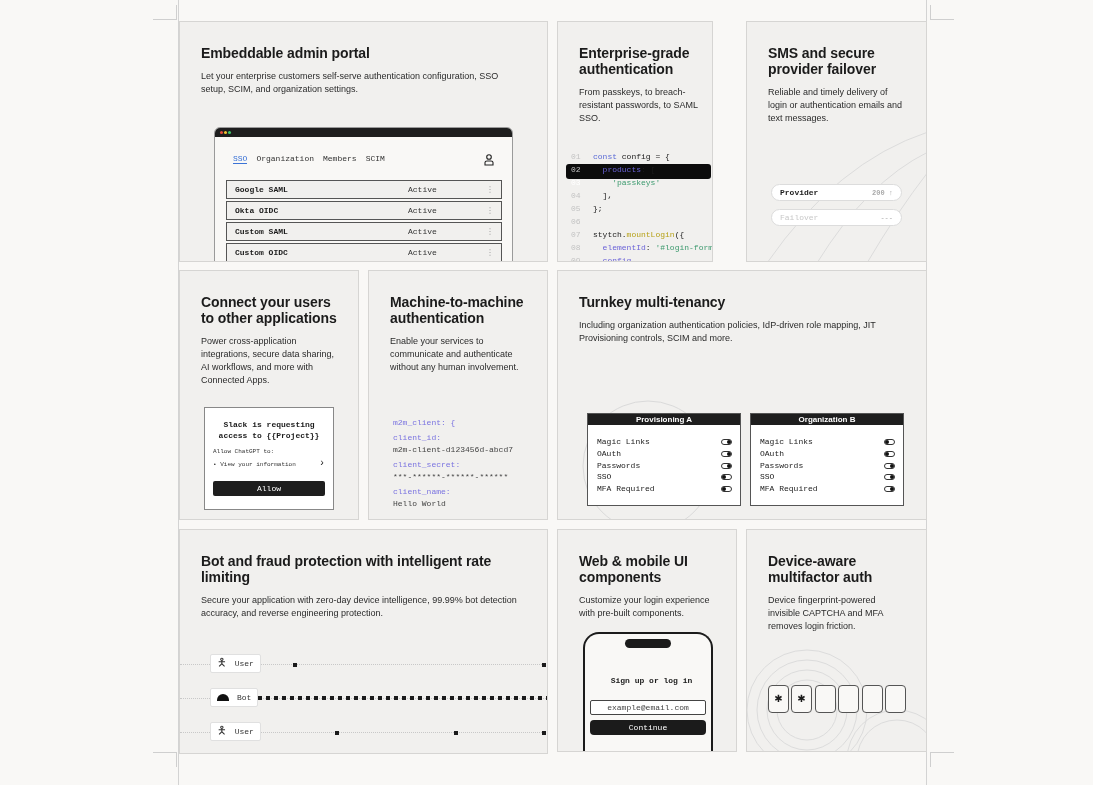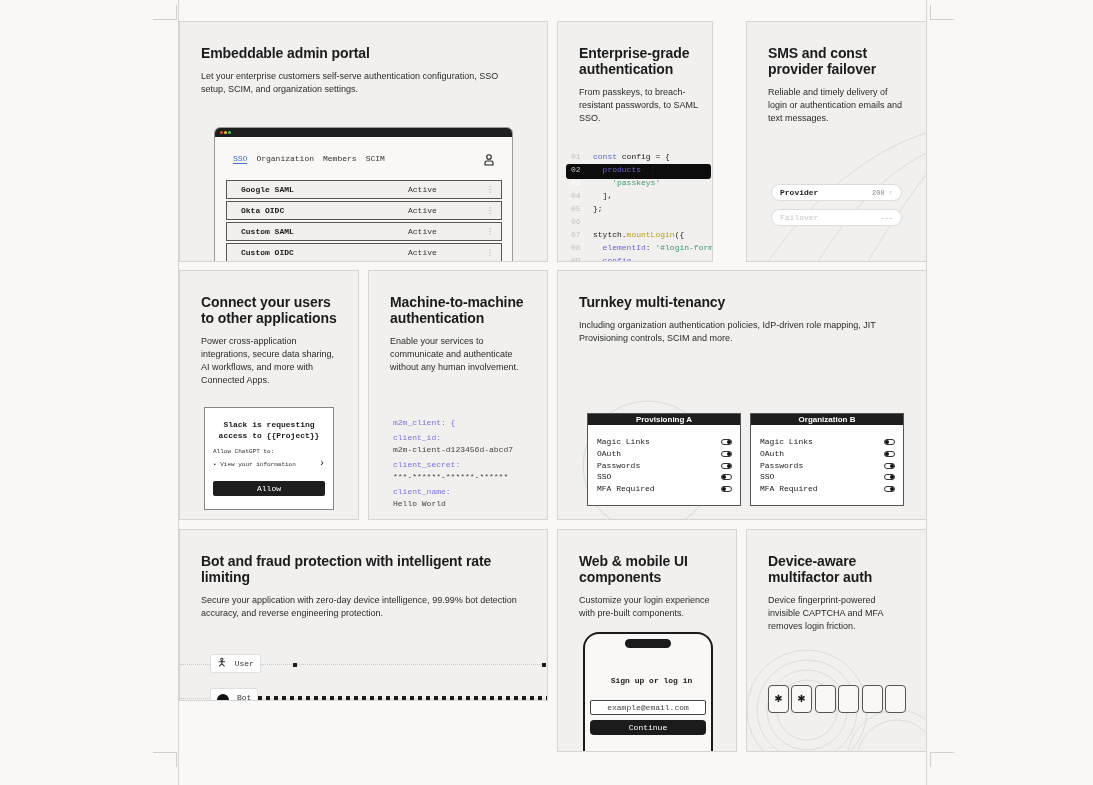--- a/index.html
+++ b/index.html
@@ -10,21 +10,21 @@
   .card h2 { position: absolute; left: 21px; font-size: 14px; font-weight: 700; line-height: 16px; letter-spacing: -0.1px; color: #1b1b1b; }
   .card p.desc { position: absolute; left: 21px; font-size: 9px; line-height: 13px; color: #2b2b2b; }
   .mono { font-family: "Liberation Mono", monospace; }
   
   .browser { position: absolute; left: 34px; top: 105px; width: 299px; height: 160px; background: #f9f8f6; border: 1px solid #9a9a9a; border-radius: 6px 6px 0 0; overflow: hidden; }
   .browser .bar { height: 9px; background: #1e1e1e; position: relative; }
   .browser .dot { position: absolute; top: 3px; width: 3px; height: 3px; border-radius: 50%; }
   .tabs { position: absolute; left: 18px; top: 26px; display: flex; gap: 9px; font-size: 8px; color: #333; }
   .tabs span.active { color: #3b73d6; border-bottom: 1px solid #3b73d6; }
   .user-icon { position: absolute; right: 18px; top: 26px; width: 10px; height: 12px; }
-  .sso-row { position: absolute; left: 11px; width: 276px; height: 19px; background: #f1f0ee; border: 1px solid #555; font-size: 8px; font-weight: 700; display: flex; align-items: center; padding-left: 14px; }
+  .sso-row { position: absolute; left: 11px; width: 276px; height: 19px; background: #f1f0ee; border: 1px solid #555; font-size: 8px; font-weight: 700; display: flex; align-items: center; padding-left: 8px; }
   .sso-row .status { position: absolute; left: 181px; font-weight: 400; color: #333; }
   .sso-row .kebab { position: absolute; right: 7px; color: #999; font-weight: 400; }
   
   .code { position: absolute; left: 13px; font-size: 8px; line-height: 13px; white-space: pre; }
   .ln { color: #c3c3c3; display: inline-block; width: 22px; }
   .kw { color: #5b6bd6; }
   .fn { color: #b7a21a; }
   .prop { color: #6b63d8; }
   .str { color: #3c9a6e; }
   .hl { position: absolute; left: 8px; top: 142px; width: 145px; height: 15px; background: #0c0c0c; border-radius: 3px; }
@@ -133,21 +133,21 @@
 <span class="ln">09</span>  <span class="prop">config</span>,
 });</div>
   </div>
 
   <div class="card" style="left:746px;top:21px;width:181px;height:241px;">
     <svg style="position:absolute;left:0;top:0" width="181" height="241">
         <path d="M20 241 Q90 140 181 110" fill="none" stroke="#dcdcdc"></path>
         <path d="M70 241 Q120 160 181 130" fill="none" stroke="#dcdcdc"></path>
         <path d="M120 241 Q150 190 181 150" fill="none" stroke="#dcdcdc"></path>
       </svg>
-    <h2 style="top:23px;"><span>SMS and const</span><br><span>provider failover</span></h2>
+    <h2 style="top:23px;"><span>SMS and secure</span><br><span>provider failover</span></h2>
     <p class="desc" style="top:64px;width:135px;">Reliable and timely delivery of login or authentication emails and text messages.</p>
     <div class="pill mono" style="top:162px;font-weight:700;">
         <span>Provider</span>
         <span class="meta">200 ↑</span>
       </div>
     <div class="pill mono" style="top:187px;color:#c8c8c8;">
         <span>Failover</span>
         <span class="meta">---</span>
       </div>
   </div>
@@ -195,21 +195,21 @@
     <div class="org mono" style="left:192px;">
       <div class="head" style="font-family:'Liberation Sans',sans-serif;">Organization B</div>
       <div class="row" style="top:22px"><span>Magic Links</span><span class="toggle off"></span></div>
       <div class="row" style="top:34px"><span>OAuth</span><span class="toggle off"></span></div>
       <div class="row" style="top:46px"><span>Passwords</span><span class="toggle on"></span></div>
       <div class="row" style="top:57px"><span>SSO</span><span class="toggle on"></span></div>
       <div class="row" style="top:69px"><span>MFA Required</span><span class="toggle on"></span></div>
     </div>
   </div>
 
-  <div class="card" style="left:179px;top:529px;width:369px;height:172px;">
+  <div class="card" style="left:179px;top:529px;width:369px;height:225px;">
     <h2 style="top:23px;"><span>Bot and fraud protection with intelligent rate</span><br><span>limiting</span></h2>
     <p class="desc" style="top:64px;width:320px;">Secure your application with zero-day device intelligence, 99.99% bot detection accuracy, and reverse engineering protection.</p>
     <div class="lane" style="top:134px;"></div>
     <div class="lane" style="top:168px;"></div>
     <div class="lane" style="top:202px;"></div>
     <div class="chip mono" style="top:124px;">
         <span style="font-size:11px;">🯅</span>
         <span>User</span>
       </div>
     <div class="chip mono" style="top:158px;">

